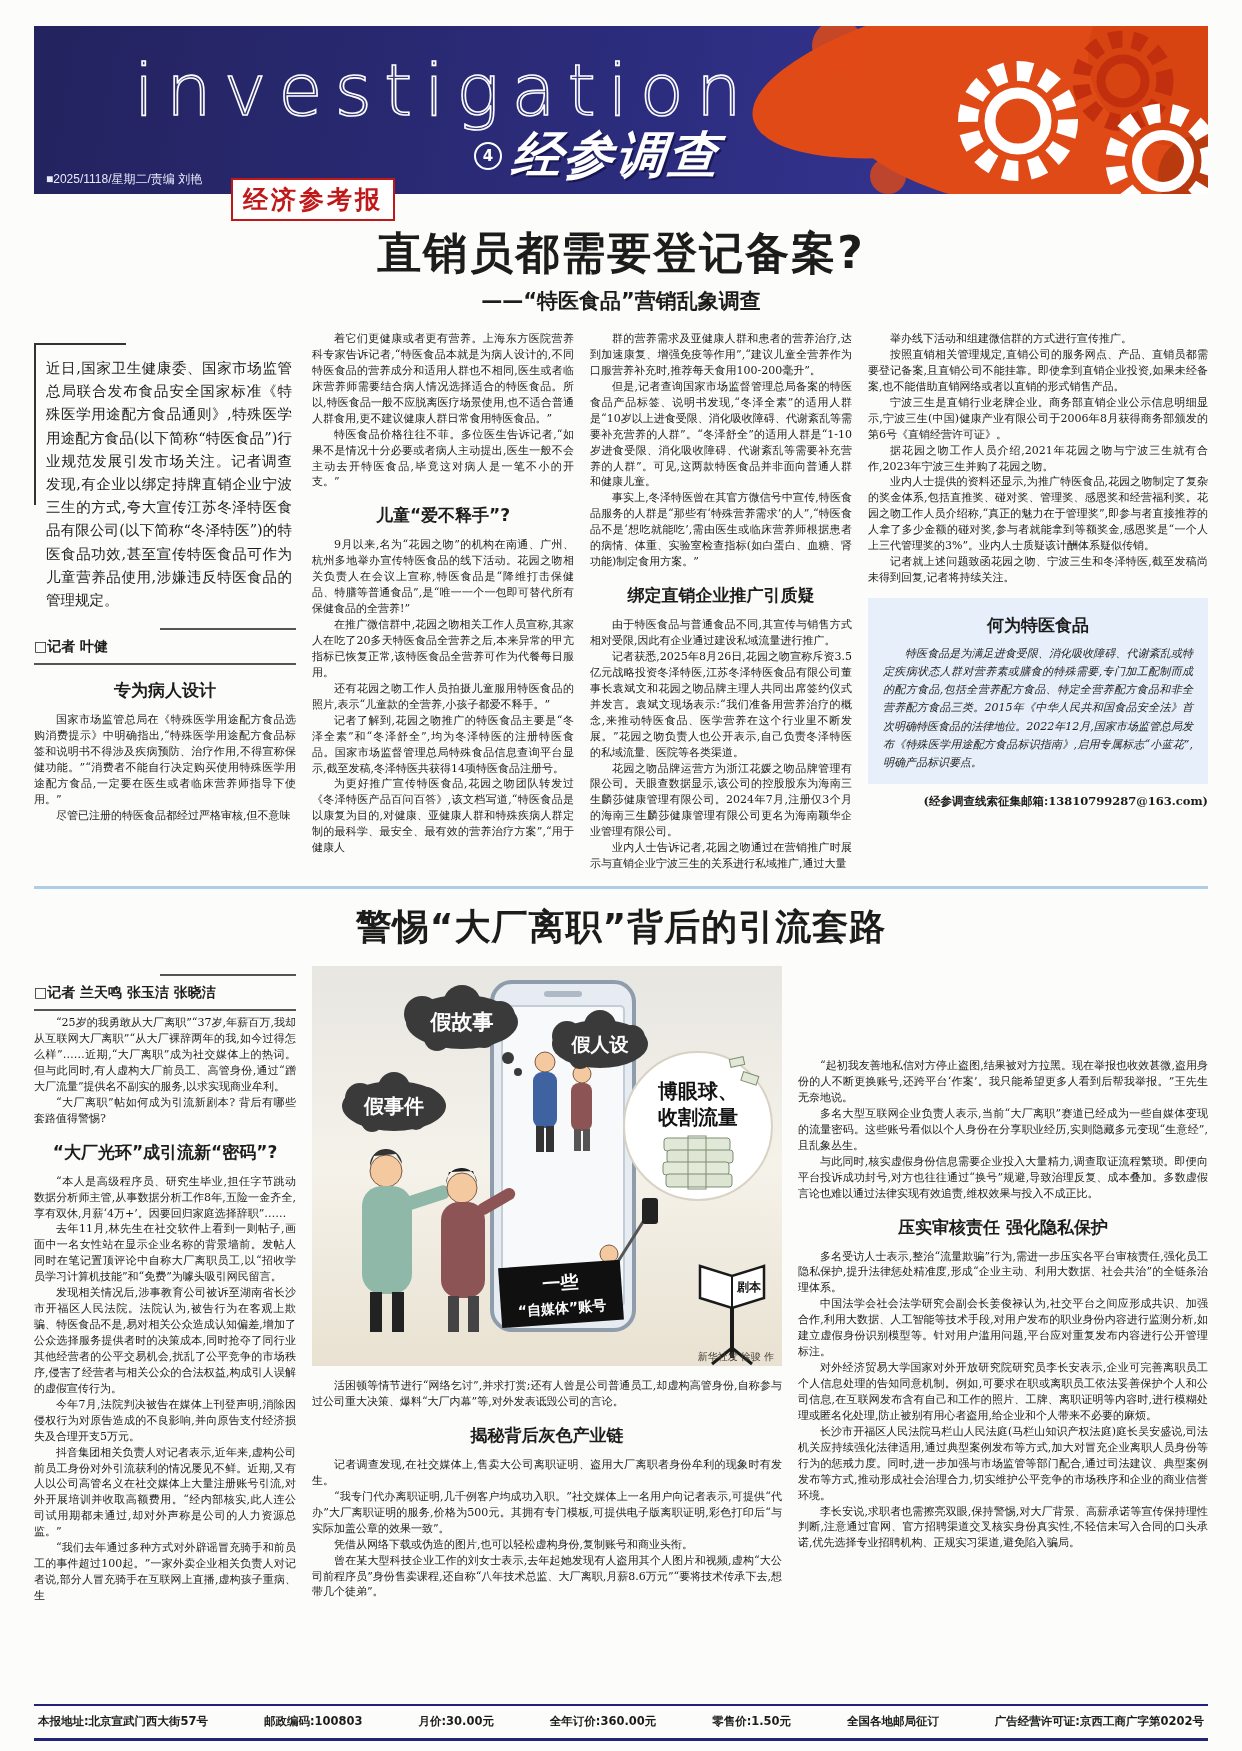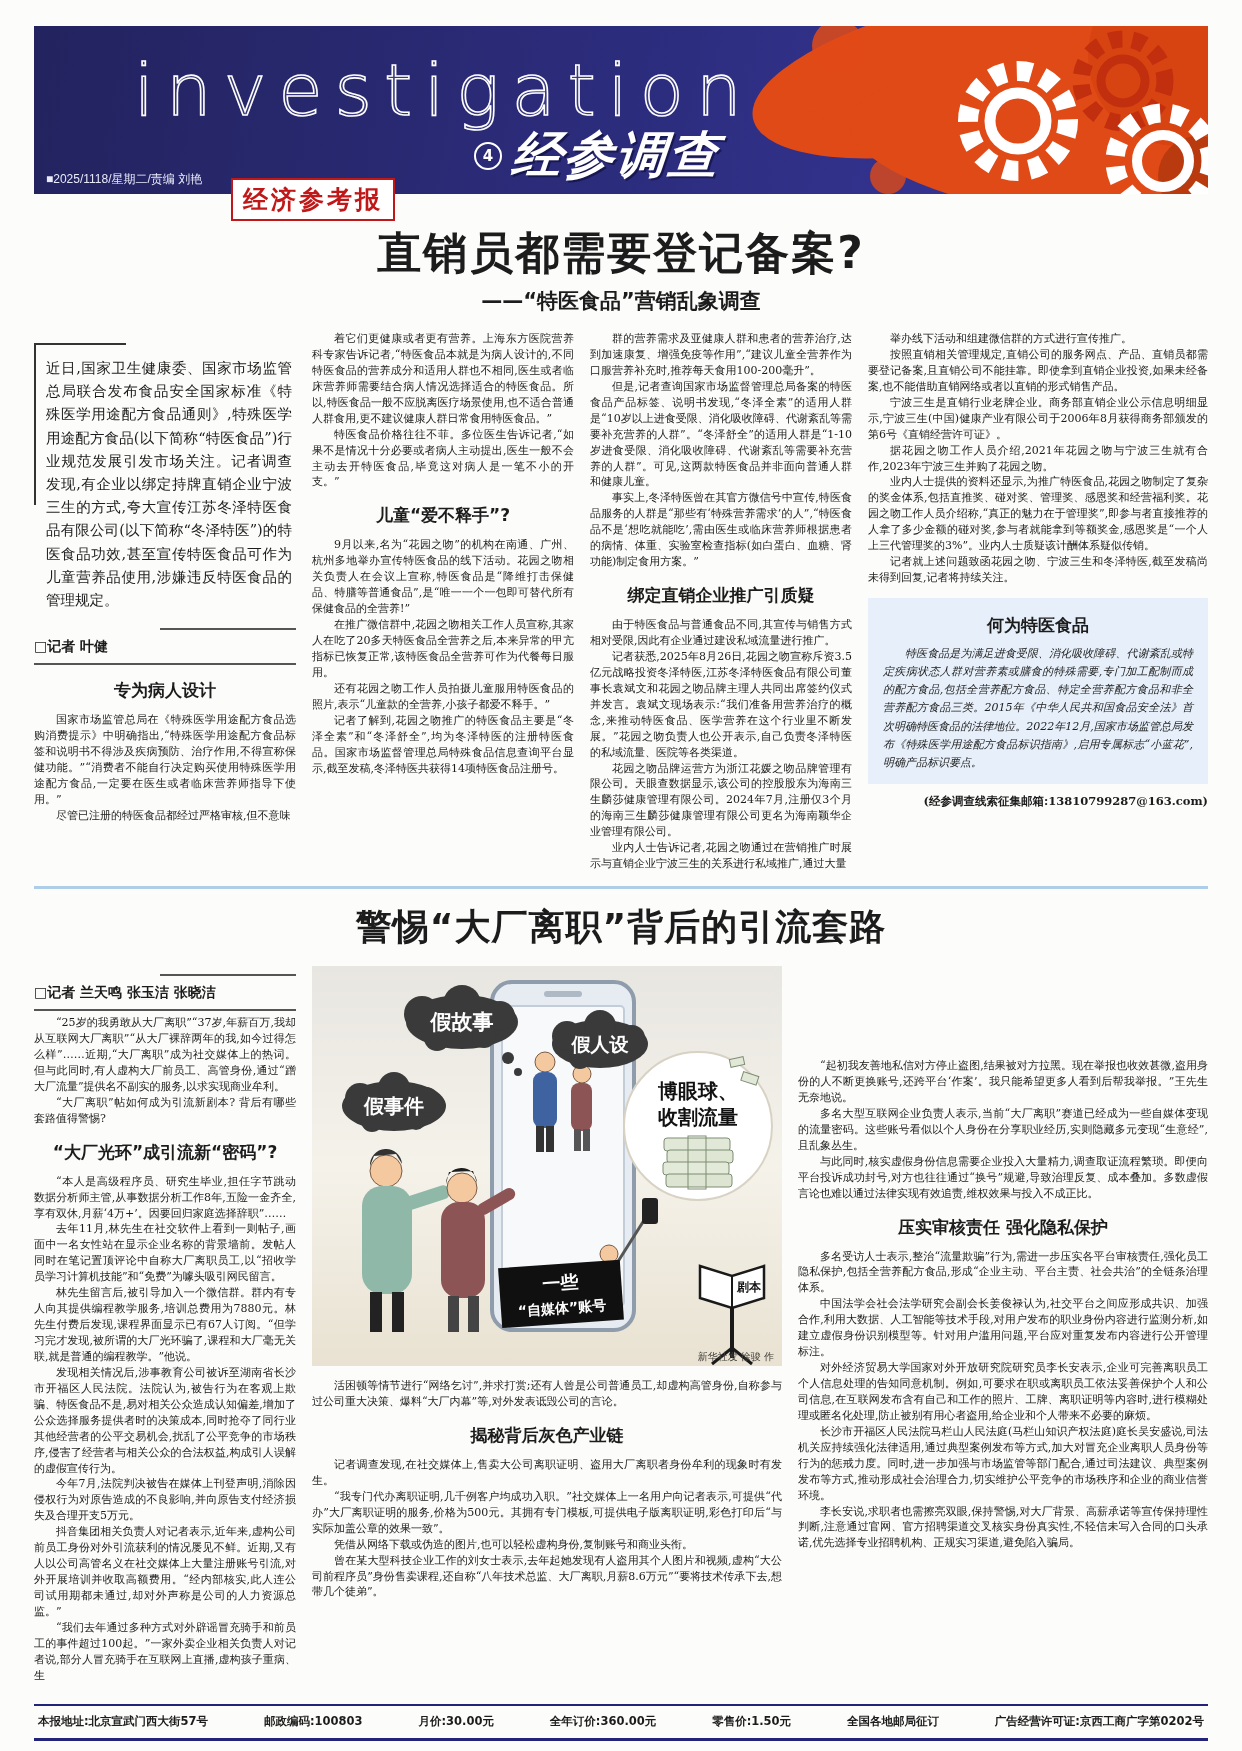--- a/index.html
+++ b/index.html
@@ -110,20 +110,21 @@
         </div>
     </div>
     <div class="c-narrow">
         <p class="para">着它们更健康或者更有营养。上海东方医院营养科专家告诉记者,“特医食品本就是为病人设计的,不同特医食品的营养成分和适用人群也不相同,医生或者临床营养师需要结合病人情况选择适合的特医食品。所以,特医食品一般不应脱离医疗场景使用,也不适合普通人群食用,更不建议健康人群日常食用特医食品。”</p>
         <p class="para">特医食品价格往往不菲。多位医生告诉记者,“如果不是情况十分必要或者病人主动提出,医生一般不会主动去开特医食品,毕竟这对病人是一笔不小的开支。”</p>
         <h3 class="sec-head">儿童“爱不释手”?</h3>
         <p class="para">9月以来,名为“花园之吻”的机构在南通、广州、杭州多地举办宣传特医食品的线下活动。花园之吻相关负责人在会议上宣称,特医食品是“降维打击保健品、特膳等普通食品”,是“唯一一个一包即可替代所有保健食品的全营养!”</p>
         <p class="para">在推广微信群中,花园之吻相关工作人员宣称,其家人在吃了20多天特医食品全营养之后,本来异常的甲亢指标已恢复正常,该特医食品全营养可作为代餐每日服用。</p>
         <p class="para">还有花园之吻工作人员拍摄儿童服用特医食品的照片,表示“儿童款的全营养,小孩子都爱不释手。”</p>
         <p class="para">记者了解到,花园之吻推广的特医食品主要是“冬泽全素”和“冬泽舒全”,均为冬泽特医的注册特医食品。国家市场监督管理总局特殊食品信息查询平台显示,截至发稿,冬泽特医共获得14项特医食品注册号。</p>
+        <p class="para">为更好推广宣传特医食品,花园之吻团队转发过《冬泽特医产品百问百答》,该文档写道,“特医食品是以康复为目的,对健康、亚健康人群和特殊疾病人群定制的最科学、最安全、最有效的营养治疗方案”,“用于健康人</p>
       </div>
     <div class="c-narrow">
         <p class="para">群的营养需求及亚健康人群和患者的营养治疗,达到加速康复、增强免疫等作用”,“建议儿童全营养作为口服营养补充时,推荐每天食用100-200毫升”。</p>
         <p class="para">但是,记者查询国家市场监督管理总局备案的特医食品产品标签、说明书发现,“冬泽全素”的适用人群是“10岁以上进食受限、消化吸收障碍、代谢紊乱等需要补充营养的人群”。“冬泽舒全”的适用人群是“1-10岁进食受限、消化吸收障碍、代谢紊乱等需要补充营养的人群”。可见,这两款特医食品并非面向普通人群和健康儿童。</p>
         <p class="para">事实上,冬泽特医曾在其官方微信号中宣传,特医食品服务的人群是“那些有‘特殊营养需求’的人”,“特医食品不是‘想吃就能吃’,需由医生或临床营养师根据患者的病情、体重、实验室检查指标(如白蛋白、血糖、肾功能)制定食用方案。”</p>
         <h3 class="sec-head">绑定直销企业推广引质疑</h3>
         <p class="para">由于特医食品与普通食品不同,其宣传与销售方式相对受限,因此有企业通过建设私域流量进行推广。</p>
         <p class="para">记者获悉,2025年8月26日,花园之吻宣称斥资3.5亿元战略投资冬泽特医,江苏冬泽特医食品有限公司董事长袁斌文和花园之吻品牌主理人共同出席签约仪式并发言。袁斌文现场表示:“我们准备用营养治疗的概念,来推动特医食品、医学营养在这个行业里不断发展。”花园之吻负责人也公开表示,自己负责冬泽特医的私域流量、医院等各类渠道。</p>
         <p class="para">花园之吻品牌运营方为浙江花媛之吻品牌管理有限公司。天眼查数据显示,该公司的控股股东为海南三生麟莎健康管理有限公司。2024年7月,注册仅3个月的海南三生麟莎健康管理有限公司更名为海南颖华企业管理有限公司。</p>
         <p class="para">业内人士告诉记者,花园之吻通过在营销推广时展示与直销企业宁波三生的关系进行私域推广,通过大量</p>
@@ -150,21 +151,20 @@
 
   <div class="cols">
     <div class="a2-c1">
       <div class="byline">□记者 兰天鸣 张玉洁 张晓洁</div>
       <div>
           <p class="para">“25岁的我勇敢从大厂离职”“37岁,年薪百万,我却从互联网大厂离职”“从大厂裸辞两年的我,如今过得怎么样”……近期,“大厂离职”成为社交媒体上的热词。但与此同时,有人虚构大厂前员工、高管身份,通过“蹭大厂流量”提供名不副实的服务,以求实现商业牟利。</p>
           <p class="para">“大厂离职”帖如何成为引流新剧本? 背后有哪些套路值得警惕?</p>
           <h3 class="sec-head">“大厂光环”成引流新“密码”?</h3>
           <p class="para">“本人是高级程序员、研究生毕业,担任字节跳动数据分析师主管,从事数据分析工作8年,五险一金齐全,享有双休,月薪‘4万+’。因要回归家庭选择辞职”……</p>
           <p class="para">去年11月,林先生在社交软件上看到一则帖子,画面中一名女性站在显示企业名称的背景墙前。发帖人同时在笔记置顶评论中自称大厂离职员工,以“招收学员学习计算机技能”和“免费”为噱头吸引网民留言。</p>
-          <p class="para">林先生留言后,被引导加入一个微信群。群内有专人向其提供编程教学服务,培训总费用为7880元。林先生付费后发现,课程界面显示已有67人订阅。“但学习完才发现,被所谓的大厂光环骗了,课程和大厂毫无关联,就是普通的编程教学。”他说。</p>
           <p class="para">发现相关情况后,涉事教育公司被诉至湖南省长沙市开福区人民法院。法院认为,被告行为在客观上欺骗、特医食品不是,易对相关公众造成认知偏差,增加了公众选择服务提供者时的决策成本,同时抢夺了同行业其他经营者的公平交易机会,扰乱了公平竞争的市场秩序,侵害了经营者与相关公众的合法权益,构成引人误解的虚假宣传行为。</p>
           <p class="para">今年7月,法院判决被告在媒体上刊登声明,消除因侵权行为对原告造成的不良影响,并向原告支付经济损失及合理开支5万元。</p>
           <p class="para">抖音集团相关负责人对记者表示,近年来,虚构公司前员工身份对外引流获利的情况屡见不鲜。近期,又有人以公司高管名义在社交媒体上大量注册账号引流,对外开展培训并收取高额费用。“经内部核实,此人连公司试用期都未通过,却对外声称是公司的人力资源总监。”</p>
           <p class="para">“我们去年通过多种方式对外辟谣冒充骑手和前员工的事件超过100起。”一家外卖企业相关负责人对记者说,部分人冒充骑手在互联网上直播,虚构孩子重病、生</p>
         </div>
     </div>
 
     <div class="a2-c2">
       
       <svg class="cartoon" viewBox="0 0 470 400">
@@ -282,21 +282,21 @@
           <p class="para">凭借从网络下载或伪造的图片,也可以轻松虚构身份,复制账号和商业头衔。</p>
           <p class="para">曾在某大型科技企业工作的刘女士表示,去年起她发现有人盗用其个人图片和视频,虚构“大公司前程序员”身份售卖课程,还自称“八年技术总监、大厂离职,月薪8.6万元”“要将技术传承下去,想带几个徒弟”。</p>
         </div>
     </div>
 
     <div class="a2-c3">
         <p class="para">“起初我友善地私信对方停止盗图,结果被对方拉黑。现在举报也收效甚微,盗用身份的人不断更换账号,还跨平台‘作案’。我只能希望更多人看到后帮我举报。”王先生无奈地说。</p>
         <p class="para">多名大型互联网企业负责人表示,当前“大厂离职”赛道已经成为一些自媒体变现的流量密码。这些账号看似以个人身份在分享职业经历,实则隐藏多元变现“生意经”,且乱象丛生。</p>
         <p class="para">与此同时,核实虚假身份信息需要企业投入大量精力,调查取证流程繁琐。即便向平台投诉成功封号,对方也往往通过“换号”规避,导致治理反复、成本叠加。多数虚假言论也难以通过法律实现有效追责,维权效果与投入不成正比。</p>
         <h3 class="sec-head">压实审核责任 强化隐私保护</h3>
-        <p class="para">多名受访人士表示,整治“流量欺骗”行为,需进一步压实各平台审核责任,强化员工隐私保护,包括全营养配方食品,形成“企业主动、平台主责、社会共治”的全链条治理体系。</p>
+        <p class="para">多名受访人士表示,整治“流量欺骗”行为,需进一步压实各平台审核责任,强化员工隐私保护,提升法律惩处精准度,形成“企业主动、利用大数据、社会共治”的全链条治理体系。</p>
         <p class="para">中国法学会社会法学研究会副会长姜俊禄认为,社交平台之间应形成共识、加强合作,利用大数据、人工智能等技术手段,对用户发布的职业身份内容进行监测分析,如建立虚假身份识别模型等。针对用户滥用问题,平台应对重复发布内容进行公开管理标注。</p>
         <p class="para">对外经济贸易大学国家对外开放研究院研究员李长安表示,企业可完善离职员工个人信息处理的告知同意机制。例如,可要求在职或离职员工依法妥善保护个人和公司信息,在互联网发布含有自己和工作的照片、工牌、离职证明等内容时,进行模糊处理或匿名化处理,防止被别有用心者盗用,给企业和个人带来不必要的麻烦。</p>
         <p class="para">长沙市开福区人民法院马栏山人民法庭(马栏山知识产权法庭)庭长吴安盛说,司法机关应持续强化法律适用,通过典型案例发布等方式,加大对冒充企业离职人员身份等行为的惩戒力度。同时,进一步加强与市场监管等部门配合,通过司法建议、典型案例发布等方式,推动形成社会治理合力,切实维护公平竞争的市场秩序和企业的商业信誉环境。</p>
         <p class="para">李长安说,求职者也需擦亮双眼,保持警惕,对大厂背景、高薪承诺等宣传保持理性判断,注意通过官网、官方招聘渠道交叉核实身份真实性,不轻信未写入合同的口头承诺,优先选择专业招聘机构、正规实习渠道,避免陷入骗局。</p>
       </div>
   </div>
 
   <div class="footer">
     <span>本报地址:北京宣武门西大街57号</span>
     <span>邮政编码:100803</span>

